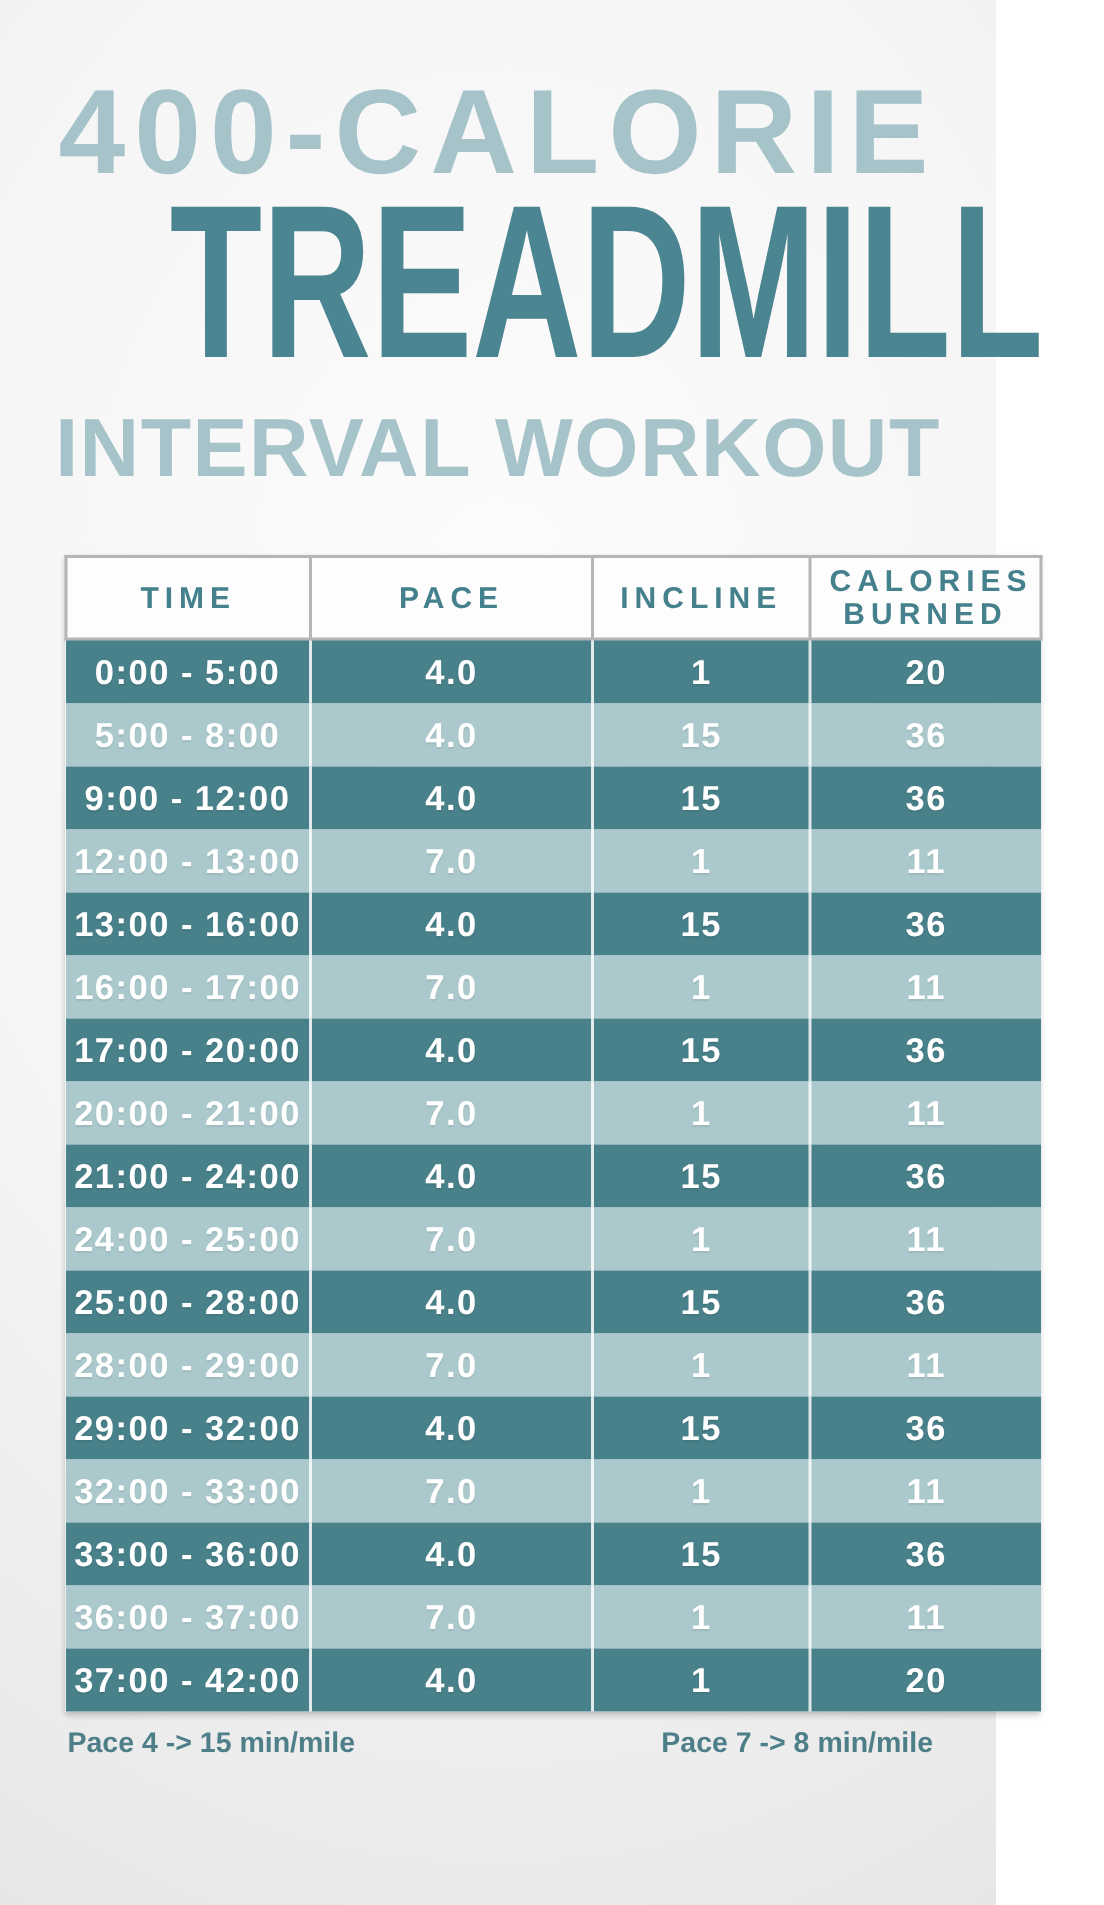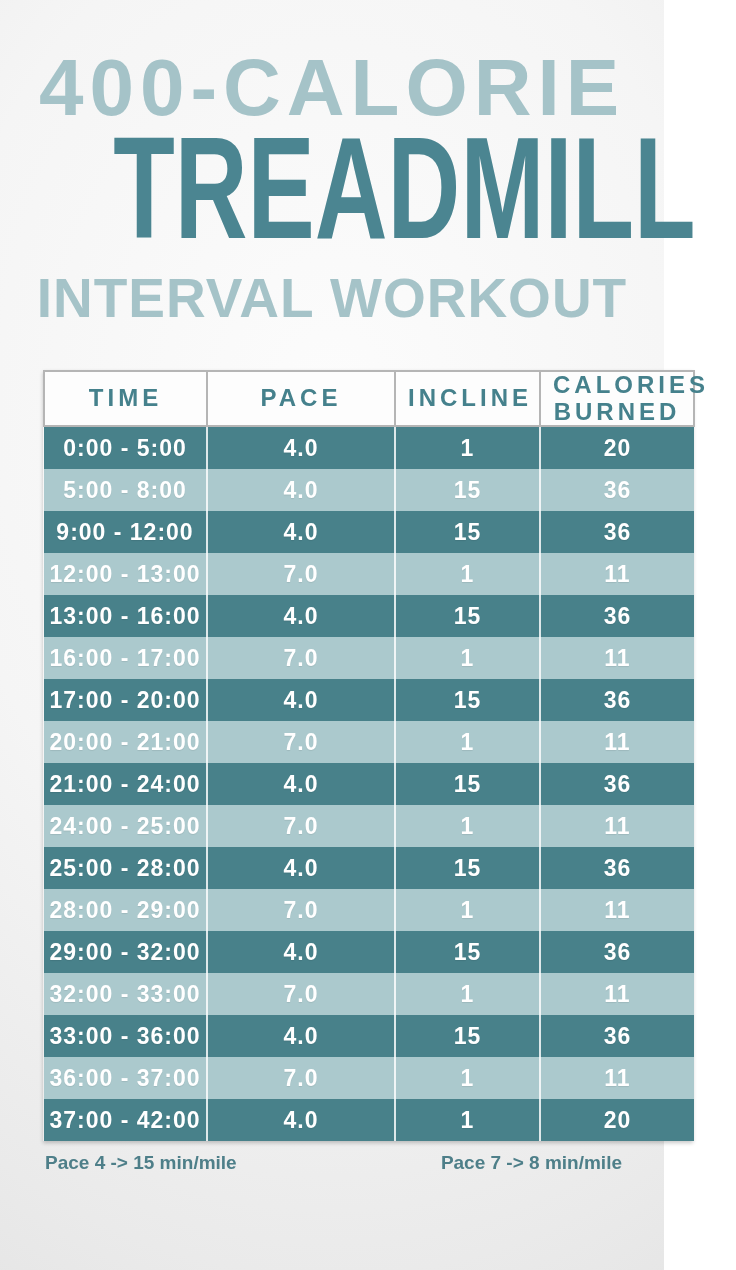--- a/index.html
+++ b/index.html
@@ -28,21 +28,21 @@
   .table-wrap {
     position: absolute; left: 43px; top: 370px; width: 650px;
     box-shadow: 0 2px 4px rgba(0,0,0,0.22);
   }
   table.workout { border-collapse: collapse; width: 650px; table-layout: fixed; }
   thead th {
     background: #fdfdfd;
     border: 2px solid #b5b5b5;
     height: 53px;
     color: var(--header-text, #45818c);
-    font-size: 24px; font-weight: bold; letter-spacing: 4px;
+    font-size: 20px; font-weight: bold; letter-spacing: 4px;
     line-height: 1.1; text-align: center; padding: 0 12px;
   }
   tbody td {
     height: 40px; text-align: center; vertical-align: middle;
     color: #ffffff; font-size: 23px; font-weight: bold; letter-spacing: 1px;
     border-left: 2px solid rgba(255,255,255,0.82);
     text-shadow: 0 1px 1px rgba(0,0,0,0.08);
   }
   tbody td:first-child { border-left: none; }
   tbody tr:nth-child(odd)  { background: var(--row-dark, #48818a); }

